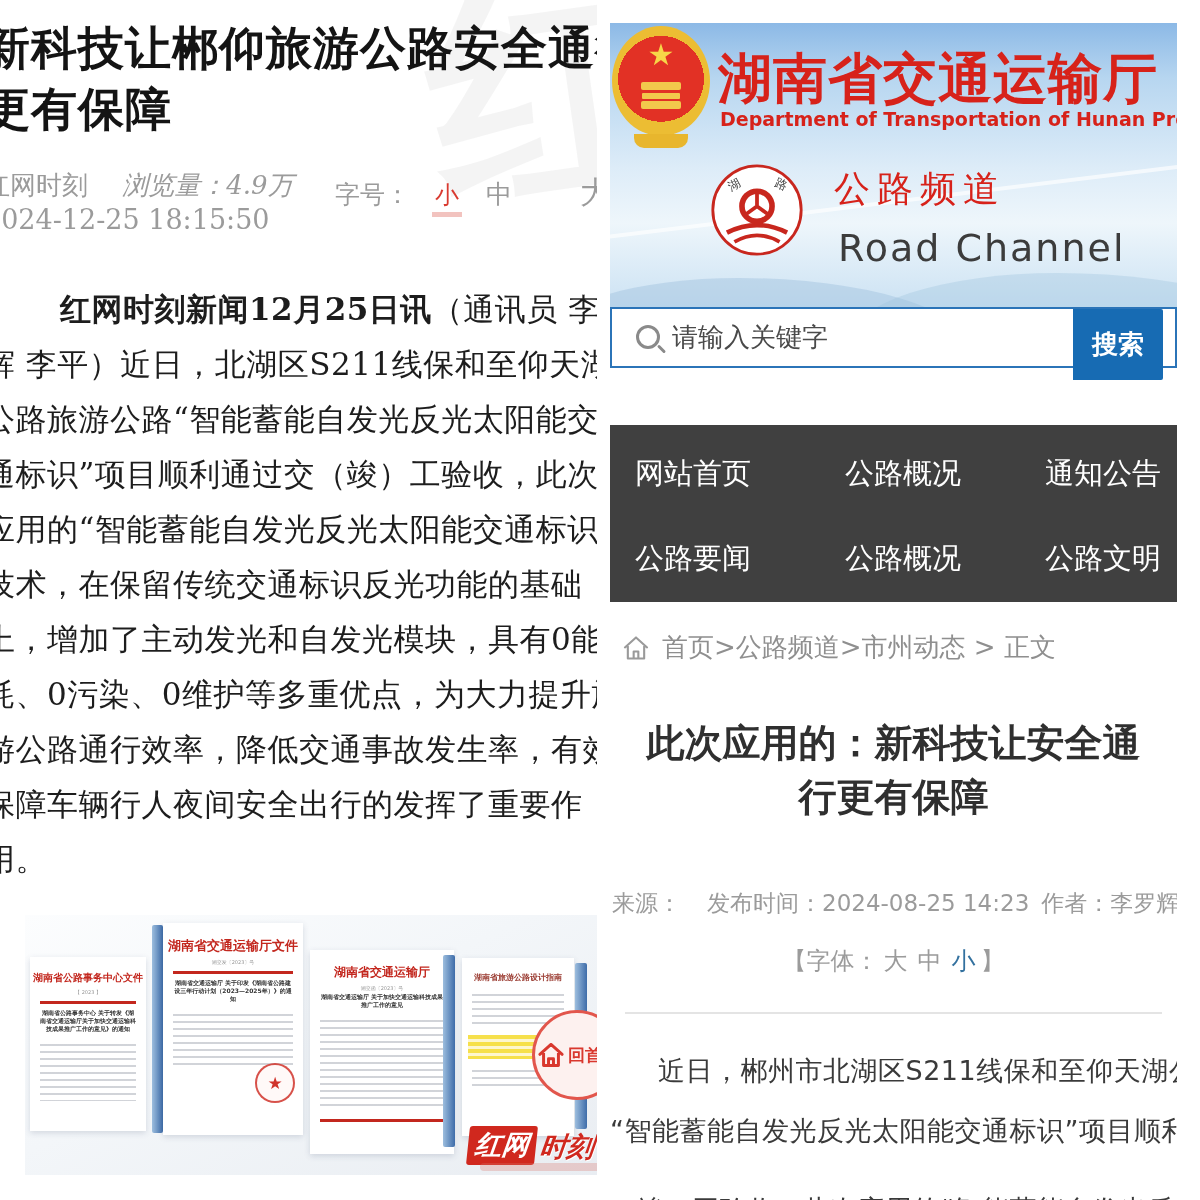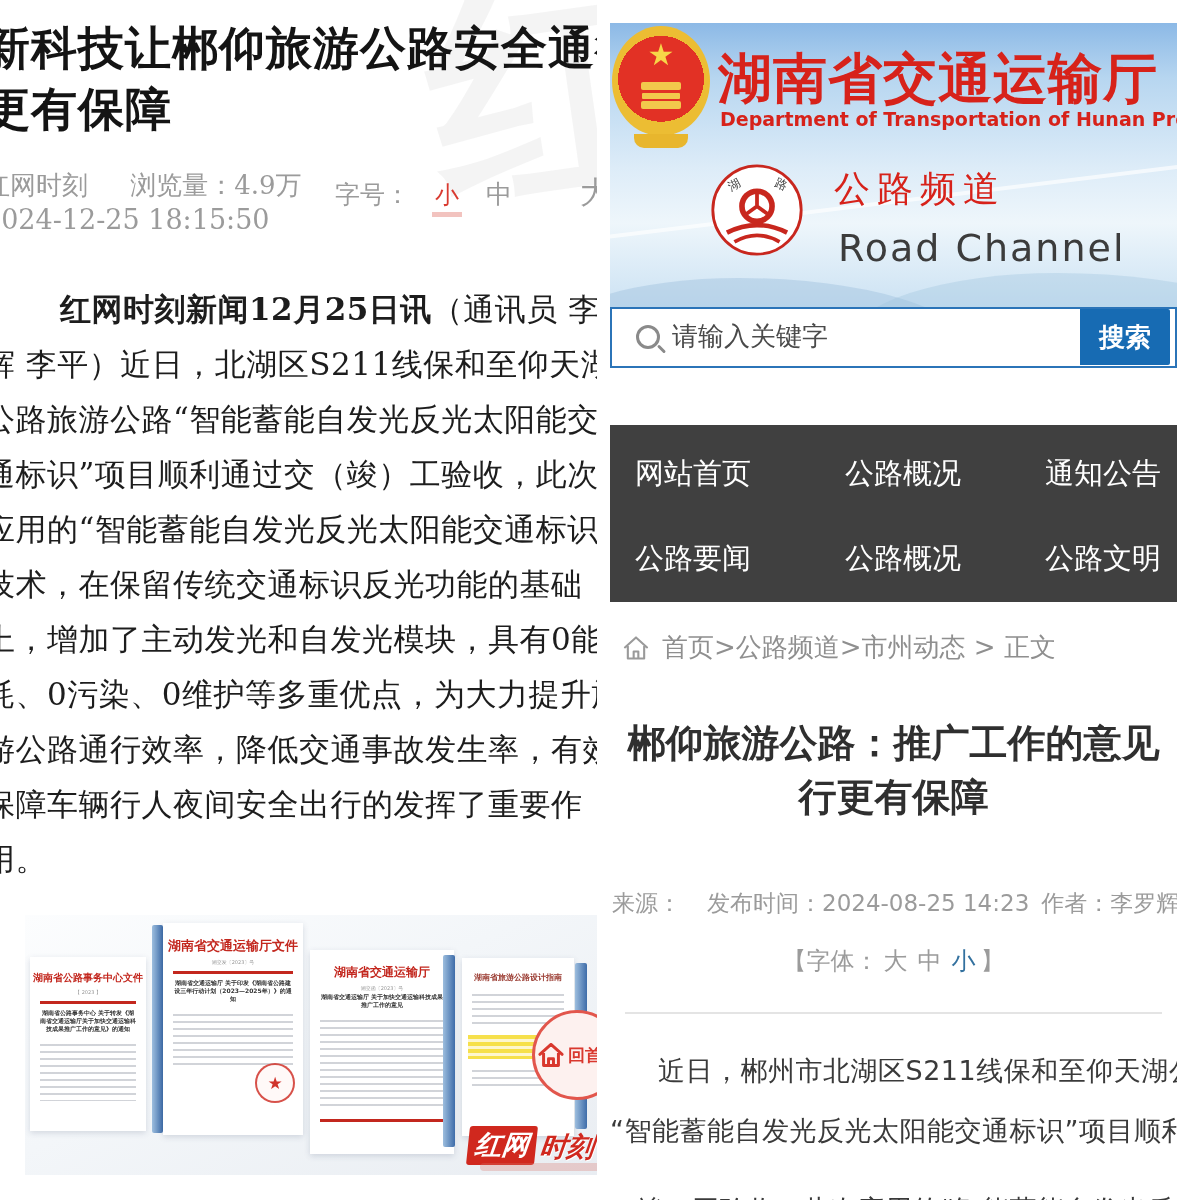--- a/index.html
+++ b/index.html
@@ -8,21 +8,21 @@
   
   .page-left{position:absolute;left:0;top:0;width:597px;height:1200px;background:#fff;overflow:hidden;}
   .lp-watermark{position:absolute;left:430px;top:-10px;font-size:230px;font-weight:800;
                 color:#9a9a9a;opacity:.10;transform:rotate(-8deg);line-height:200px;
                 white-space:nowrap;pointer-events:none;}
   .lp-title{position:absolute;left:-16px;top:18px;margin:0;font-size:46px;font-weight:800;
             color:#141414;line-height:61px;white-space:nowrap;letter-spacing:1px;}
   .lp-title span{display:block;}
   .lp-meta{position:absolute;left:-16px;top:168px;font-family:"DejaVu Serif","Liberation Serif",serif;
            font-size:26px;color:#9b9b9b;white-space:nowrap;}
-  .lp-meta .views{margin-left:34px;}
+  .lp-meta .views{margin-left:26px;font-style:italic;}
   .lp-fontsize{position:absolute;left:335px;top:172px;font-size:25px;color:#9b9b9b;white-space:nowrap;}
   .lp-fontsize .fs{display:inline-block;margin-left:22px;cursor:pointer;}
   .lp-fontsize .fs-small{color:#d93a30;font-size:24px;border-bottom:5px solid #f2c3bf;padding:0 3px 1px;}
   .lp-fontsize .fs-mid{font-size:26px;margin-left:24px;}
   .lp-fontsize .fs-large{font-size:31px;margin-left:68px;}
   .lp-date{position:absolute;left:-16px;top:204px;font-family:"DejaVu Serif","Liberation Serif",serif;
            font-size:27px;color:#9b9b9b;white-space:nowrap;}
   .lp-body{position:absolute;left:-16px;top:282px;width:700px;
            font-family:"DejaVu Serif","Liberation Serif",serif;font-size:31px;color:#1d1d1d;}
   .lp-body .bl{line-height:55px;height:55px;white-space:nowrap;letter-spacing:.5px;}
@@ -72,23 +72,23 @@
   .channel-cn{position:absolute;left:224px;top:142px;font-size:36px;font-weight:400;color:#d7221a;
               letter-spacing:7px;white-space:nowrap;}
   .channel-en{position:absolute;left:228px;top:203px;font-size:38px;font-weight:400;color:#3c3c3c;
               letter-spacing:2px;white-space:nowrap;}
   .search-row{position:absolute;left:0;top:307px;width:567px;height:61px;box-sizing:border-box;
               border:2px solid #2b74b8;background:#fff;}
   .mag{position:absolute;left:24px;top:16px;width:18px;height:18px;border:3px solid #8a8a8a;border-radius:50%;}
   .mag::after{content:'';position:absolute;width:3px;height:10px;background:#8a8a8a;
               transform:rotate(-45deg);right:-6px;bottom:-8px;border-radius:2px;}
   .search-input{position:absolute;left:58px;top:0;width:380px;height:55px;border:0;outline:0;
-                font-size:26px;color:#4a4a4a;font-family:Liberation Mono, monospace;background:transparent;}
+                font-size:26px;color:#4a4a4a;font-family:Liberation Sans, sans-serif;background:transparent;}
   .search-input::placeholder{color:#4a4a4a;opacity:1;}
-  .search-btn{position:absolute;right:5px;top:0;width:90px;height:56px;border:0;background:#176bb3;
+  .search-btn{position:absolute;right:12px;top:0;width:90px;height:71px;border:0;background:#176bb3;
               color:#fff;font-size:26px;font-weight:700;font-family:inherit;cursor:pointer;border-radius:0 2px 2px 0;}
   .nav{position:absolute;left:0;top:425px;width:567px;height:177px;background:#404040;
        display:grid;grid-template-columns:210px 200px 157px;grid-template-rows:1fr 1fr;
        align-items:center;box-sizing:border-box;padding-top:6px;}
   .nav .nav-item{color:#fff;font-size:29px;padding-left:25px;cursor:pointer;white-space:nowrap;}
   .breadcrumb{position:absolute;left:12px;top:630px;display:flex;align-items:center;gap:12px;
               color:#8f8f8f;font-size:26px;}
   .r-title{position:absolute;left:0;top:716px;width:567px;text-align:center;font-size:38px;
            font-weight:800;color:#2f2f2f;line-height:54px;}
   .r-meta{position:absolute;left:2px;top:888px;width:565px;font-size:23px;color:#9b9b9b;white-space:nowrap;}
@@ -244,21 +244,21 @@
     </nav>
 
     <div class="breadcrumb">
       <svg width="28" height="26" viewBox="0 0 24 22">
         <path d="M12 2 L2.5 10.5 M12 2 L21.5 10.5 M5 9.5 V20 H19 V9.5 M10 20 V14 H14 V20" fill="none" stroke="#9a9a9a" stroke-width="1.8" stroke-linecap="round" stroke-linejoin="round"></path>
       </svg>
       <span>首页&gt;公路频道&gt;市州动态 &gt; 正文</span>
     </div>
 
     <div class="r-title">
-      <div>郴仰旅游公路：推广工作的意见</div>
+      <div>此次应用的：新科技让安全通</div>
       <div>行更有保障</div>
     </div>
 
     <div class="r-meta">
       <span>来源：</span><span class="gap1"><span>发布时间：</span><span>2024-08-25 14:23</span></span><span class="gap2"><span>作者：</span><span>李罗辉、李平</span></span>
     </div>
 
     <div class="r-fontsize">
       <span>【字体：</span><span class="opt">大</span><span class="opt">中</span><span class="opt opt-small">小</span><span>】</span>
     </div>

